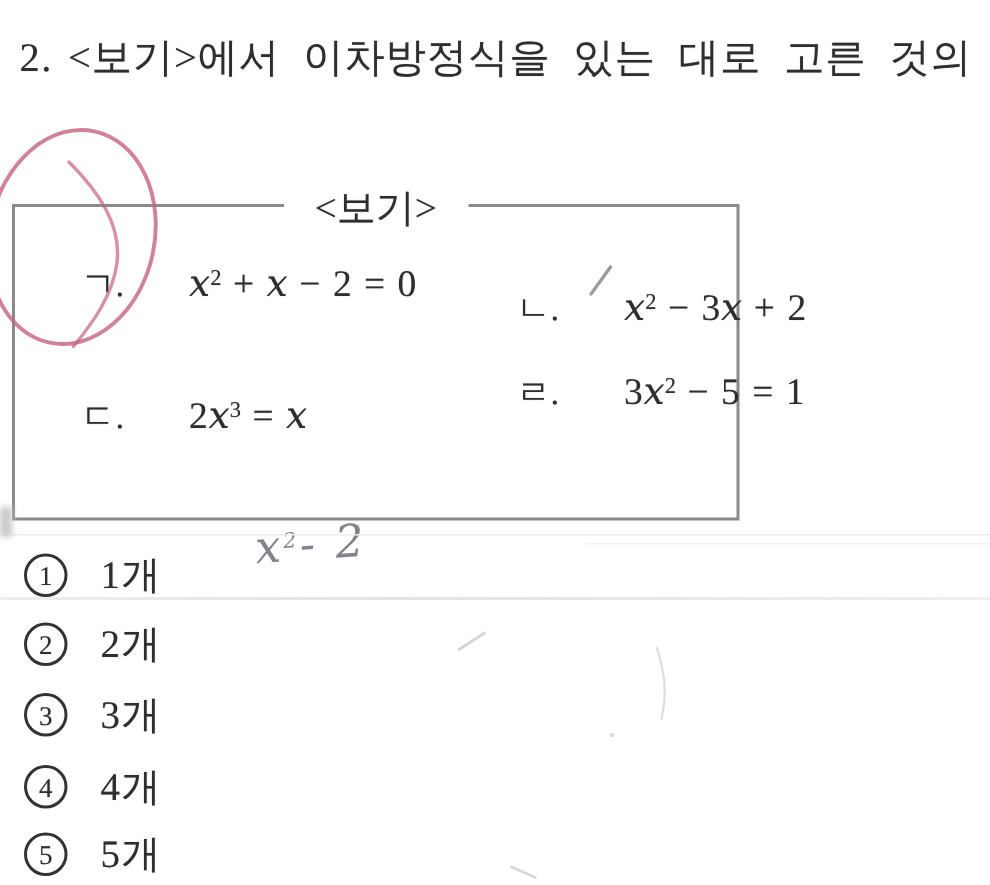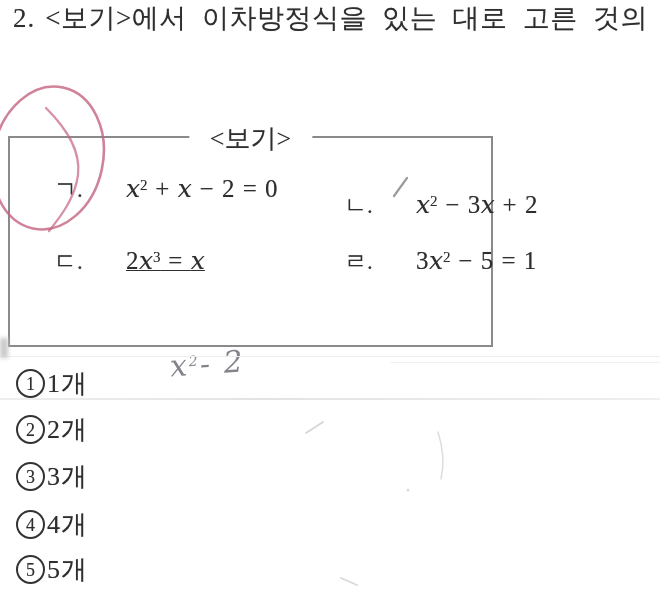--- a/index.html
+++ b/index.html
@@ -3,51 +3,51 @@
 <meta charset="utf-8">
 <style>
   html,body{margin:0;padding:0;background:#fff;}
   .page{
     position:relative;width:660px;height:590px;overflow:hidden;
     background:#ffffff;color:#2e2e2e;
     font-family:"Liberation Serif","DejaVu Serif",serif;
     text-shadow:0 0 0.7px rgba(50,50,50,0.45);
   }
   .qline{position:absolute;white-space:nowrap;font-size:27px;letter-spacing:0.5px;}
-  .qline1{left:13px;top:0;word-spacing:8px;}
+  .qline1{left:13px;top:20px;word-spacing:8px;}
   .qline1 .qnum{margin-right:10px;letter-spacing:1px;}
   .qline2{left:33px;top:51px;word-spacing:5px;}
 
   .bogi{
     position:absolute;left:8px;top:136px;width:485px;height:211px;
     border:2px solid #8a8a8a;box-sizing:border-box;background:transparent;
   }
   .bogi-title{
     position:absolute;top:-17px;left:50%;transform:translateX(-50%);
     background:#ffffff;padding:0 21px;font-size:26px;white-space:nowrap;
   }
   .item{position:absolute;white-space:nowrap;}
   .marker{display:inline-block;font-size:23px;min-width:36px;}
   .eq{font-size:25px;letter-spacing:0.5px;word-spacing:1px;margin-left:36px;}
   .eq i{font-family:"DejaVu Serif",serif;font-style:italic;letter-spacing:0;}
   .eq sup{font-size:15px;line-height:0;font-style:normal;vertical-align:7px;letter-spacing:0;}
   .it0{left:44px;top:36px;}
   .it1{left:334px;top:52px;}
-  .it2{left:44px;top:108px;text-decoration:underline;}
+  .it2{left:44px;top:124px;}
   .it3{left:334px;top:108px;}
   .it4{left:44px;top:164px;}
 
   .choice{position:absolute;left:16px;display:flex;align-items:center;cursor:default;}
   .c0{top:366px;} .c1{top:412px;} .c2{top:459px;} .c3{top:507px;} .c4{top:552px;}
   .cnum{
     width:29px;height:29px;border:2px solid #333;border-radius:50%;
     box-sizing:border-box;display:flex;align-items:center;justify-content:center;
     font-size:18px;line-height:1;
   }
-  .clabel{margin-left:2px;font-size:26px;letter-spacing:1px;}
+  .clabel{margin-left:22px;font-size:26px;letter-spacing:1px;}
 
   .hand{
     position:absolute;left:170px;top:346px;font-size:30px;color:#83838b;
     font-style:italic;transform:rotate(-4deg);letter-spacing:2px;
     font-family:"DejaVu Serif",serif;text-shadow:none;
   }
   .hand sup{font-size:14px;vertical-align:9px;}
 
   .overlay{position:absolute;left:0;top:0;pointer-events:none;}
 

